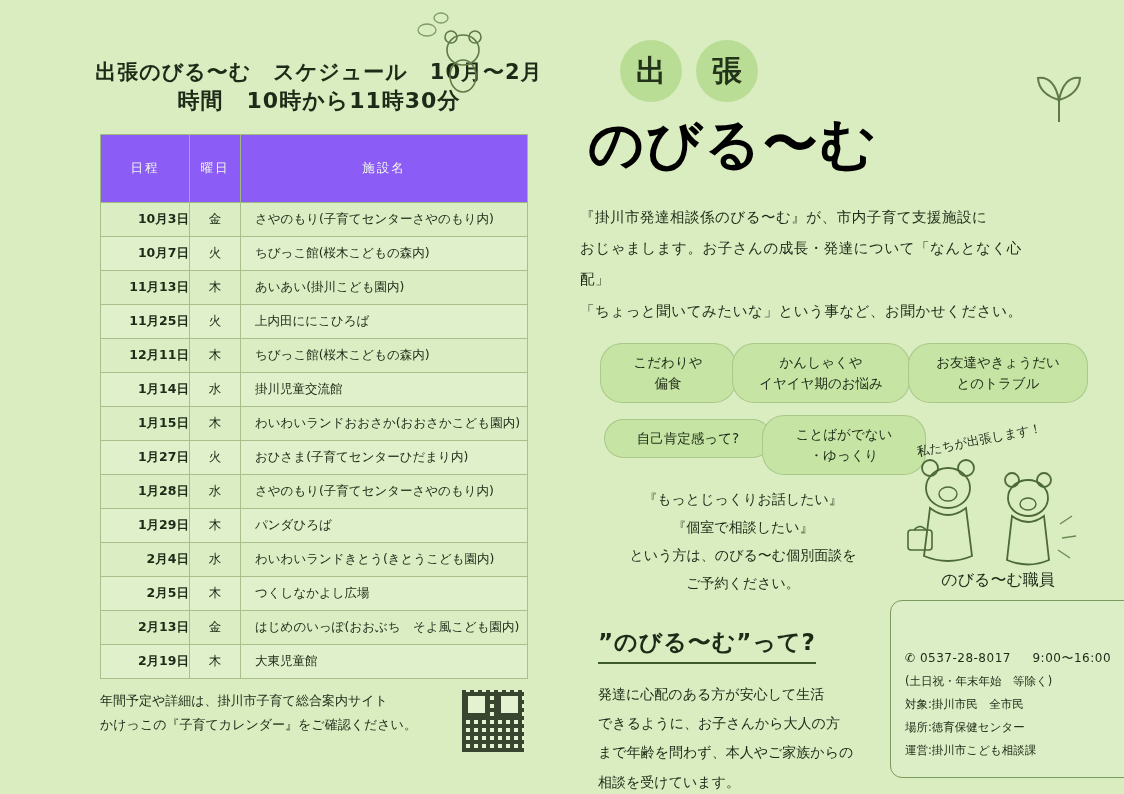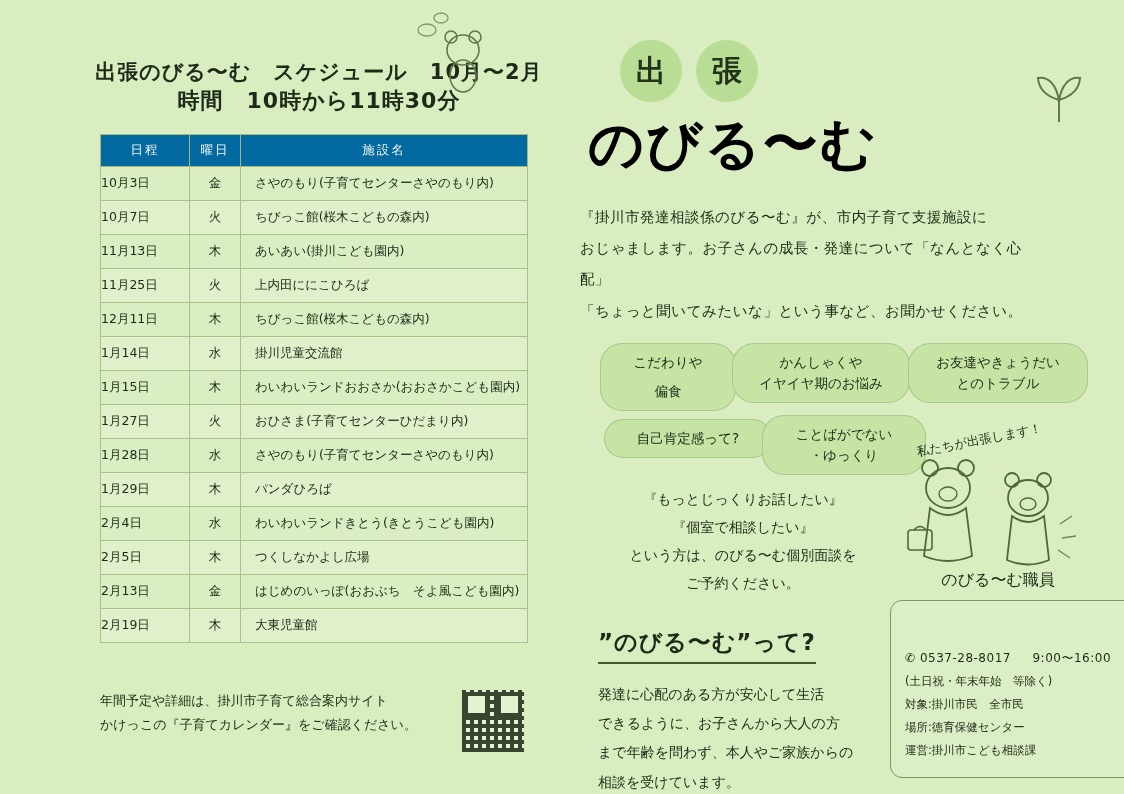--- a/index.html
+++ b/index.html
@@ -20,29 +20,29 @@
     text-align:center;white-space:nowrap;
   }
   .sched-sub{
     font-size:22px;font-weight:bold;text-align:center;letter-spacing:1px;
   }
   table.sched{
     border-collapse:collapse;margin-top:18px;width:428px;margin-left:16px;
     background:transparent;
   }
   table.sched th{
-    background:#0369a1;color:#f2f7ea;font-size:12.5px;font-weight:normal;
-    padding:7px 0;border:1px solid #9fb981;letter-spacing:2px;margin-top:25px;
+    background:#8b5cf6;color:#f2f7ea;font-size:12.5px;font-weight:normal;
+    padding:25px 0;border:1px solid #9fb981;letter-spacing:2px;margin-top:25px;
   }
   table.sched td{
     border:1px solid #a9c08c;
     font-size:12.5px;padding:8px 0;
     background:rgba(255,255,255,0.16);
   }
-  table.sched td.date{width:88px;text-align:left;font-weight:normal;}
+  table.sched td.date{width:88px;text-align:right;font-weight:bold;}
   table.sched td.dow{width:50px;text-align:center;}
   table.sched td.fac{padding-left:14px;text-align:left;}
   table.sched tr:nth-child(odd) td{background:rgba(255,255,255,0.05);}
 
   .footnote{
     position:absolute;left:100px;top:689px;width:380px;
     font-size:13px;line-height:1.85;
   }
   .qr{
     position:absolute;left:462px;top:690px;width:62px;height:62px;
@@ -79,21 +79,21 @@
     margin-top:20px;font-size:14.5px;line-height:2.15;letter-spacing:.5px;width:470px;
   }
 
   .bubbles{position:relative;margin-top:16px;height:140px;width:500px;}
   .bubble{
     position:absolute;background:#c6e4a3;border-radius:22px;
     display:flex;flex-direction:column;align-items:center;justify-content:center;
     font-size:13.5px;line-height:1.55;padding:9px 14px;text-align:center;
     box-shadow:0 0 0 1px rgba(120,150,95,.35) inset;
   }
-  .b1{left:20px;top:0;width:108px;gap:8px;}
+  .b1{left:20px;top:0;width:108px;}
   .b2{left:152px;top:0;width:150px;}
   .b3{left:328px;top:0;width:152px;}
   .b4{left:24px;top:76px;width:140px;}
   .b5{left:182px;top:72px;width:136px;}
 
   .note{
     margin-top:2px;margin-left:18px;font-size:14px;line-height:2.0;
   }
   .note .c{display:block;text-align:center;width:290px;}
 

